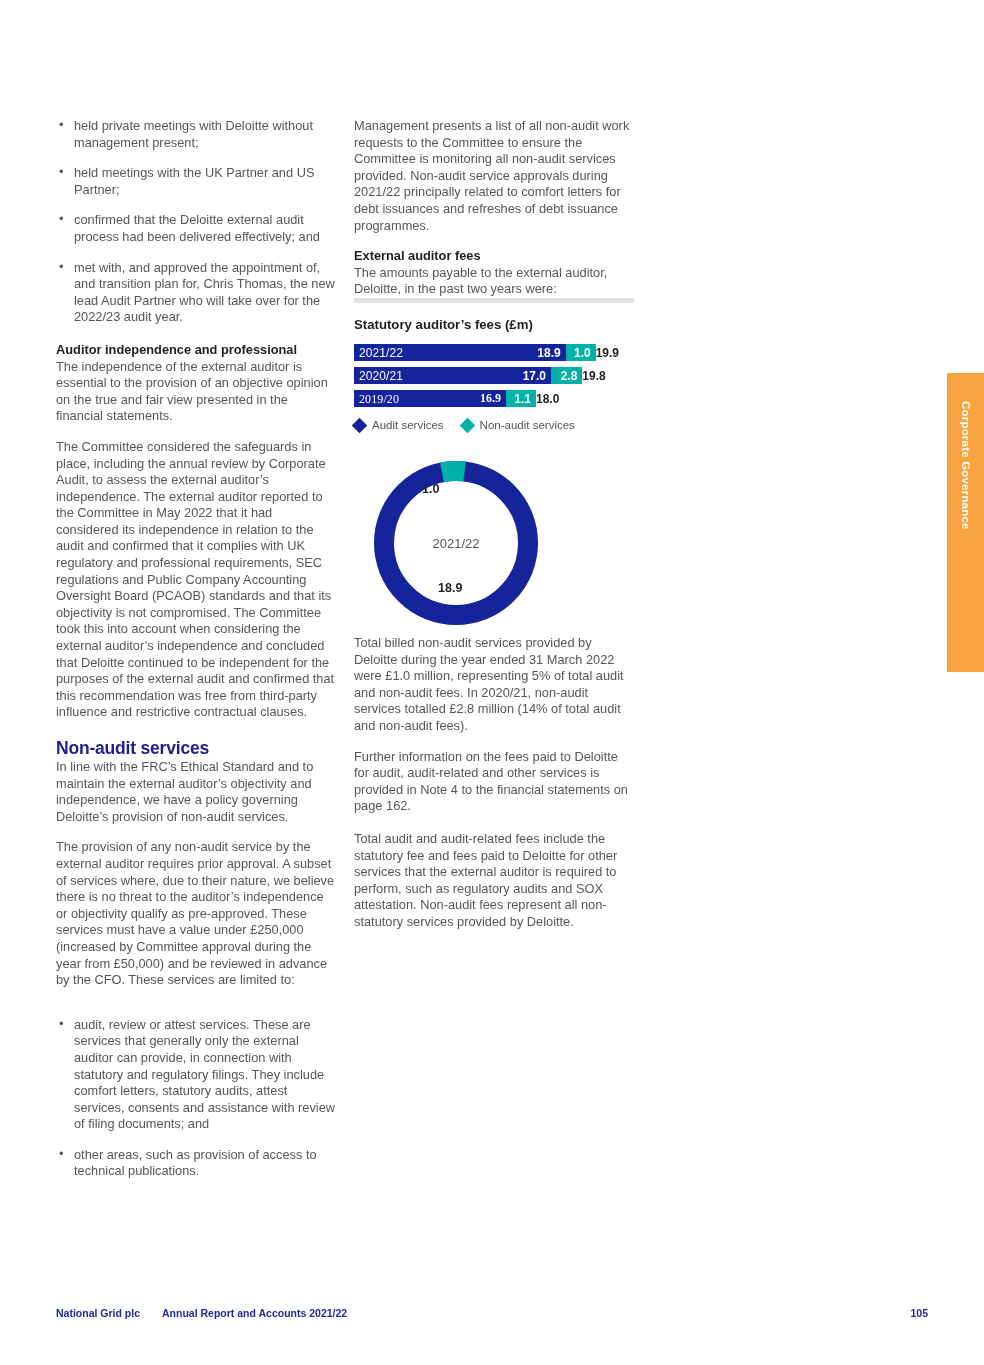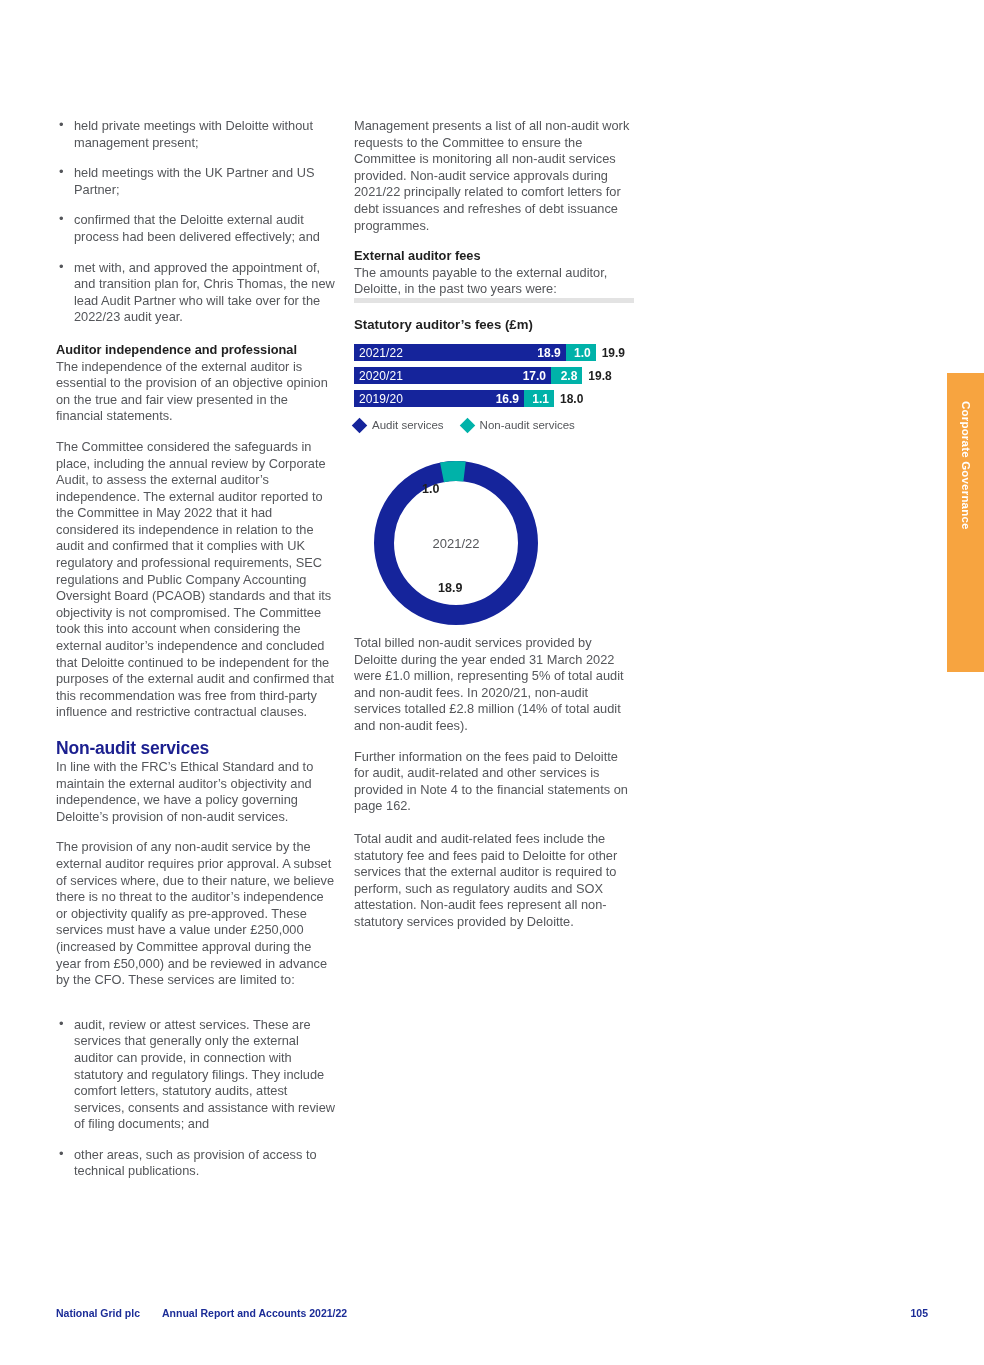--- a/index.html
+++ b/index.html
@@ -157,21 +157,20 @@
     color: #ffffff;
     font-size: 12px;
     font-weight: bold;
     padding-right: 5px;
   }
   .bar-total {
     font-size: 12px;
     font-weight: bold;
     color: #1f1f1f;
     align-self: center;
-    padding-left: 6px;
     white-space: nowrap;
   }
 
   .legend {
     display: flex;
     align-items: center;
     margin-top: 12px;
     font-size: 11.5px;
     color: #54565a;
   }
@@ -295,21 +294,21 @@
           <span class="bar-year">2020/21</span>
           <span class="bar-val">17.0</span>
         </div>
         <div class="bar-seg nonaudit" id="b1n" style="width: 31.36px;">
           <span class="bar-val">2.8</span>
         </div>
         <span class="bar-total">19.8</span>
       </div>
 
       <div class="bar-row">
-        <div class="bar-seg audit" id="b2a" style="width: 170px;">
+        <div class="bar-seg audit" id="b2a" style="width: 152px; font-family: Liberation Serif, serif;">
           <span class="bar-year">2019/20</span>
           <span class="bar-val">16.9</span>
         </div>
         <div class="bar-seg nonaudit" id="b2n" style="width: 30px;">
           <span class="bar-val">1.1</span>
         </div>
         <span class="bar-total">18.0</span>
       </div>
     </div>
 

